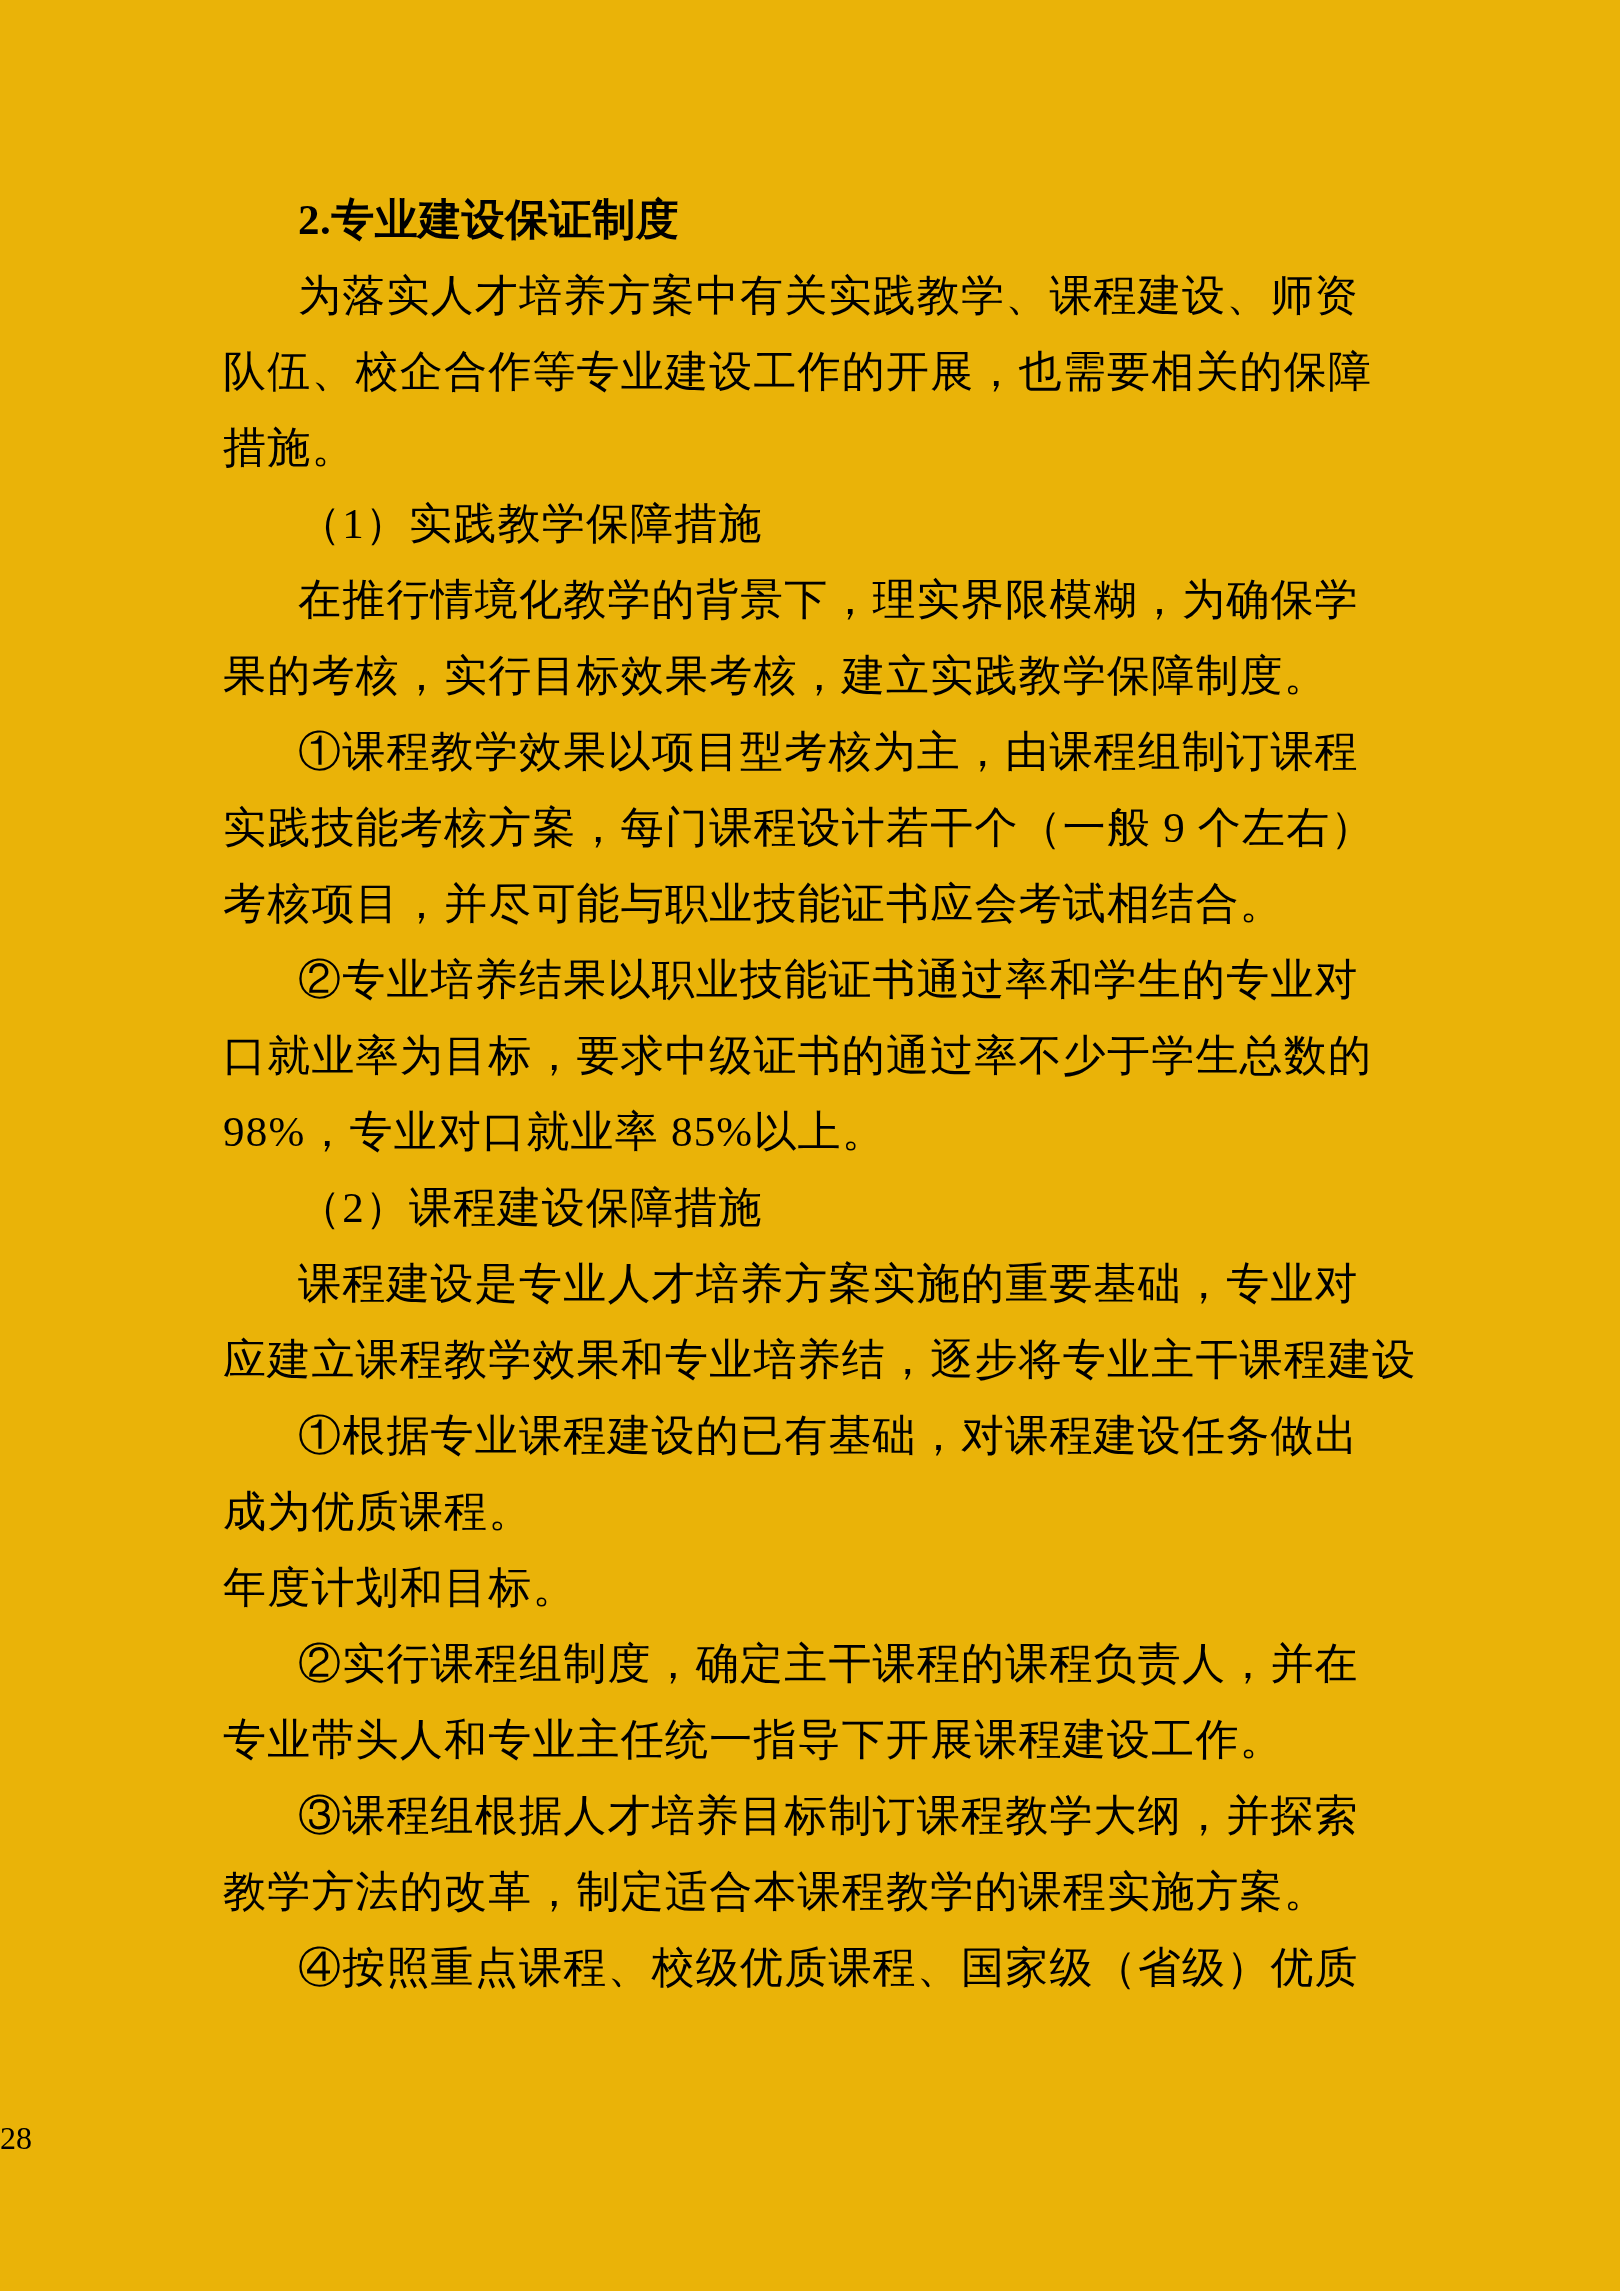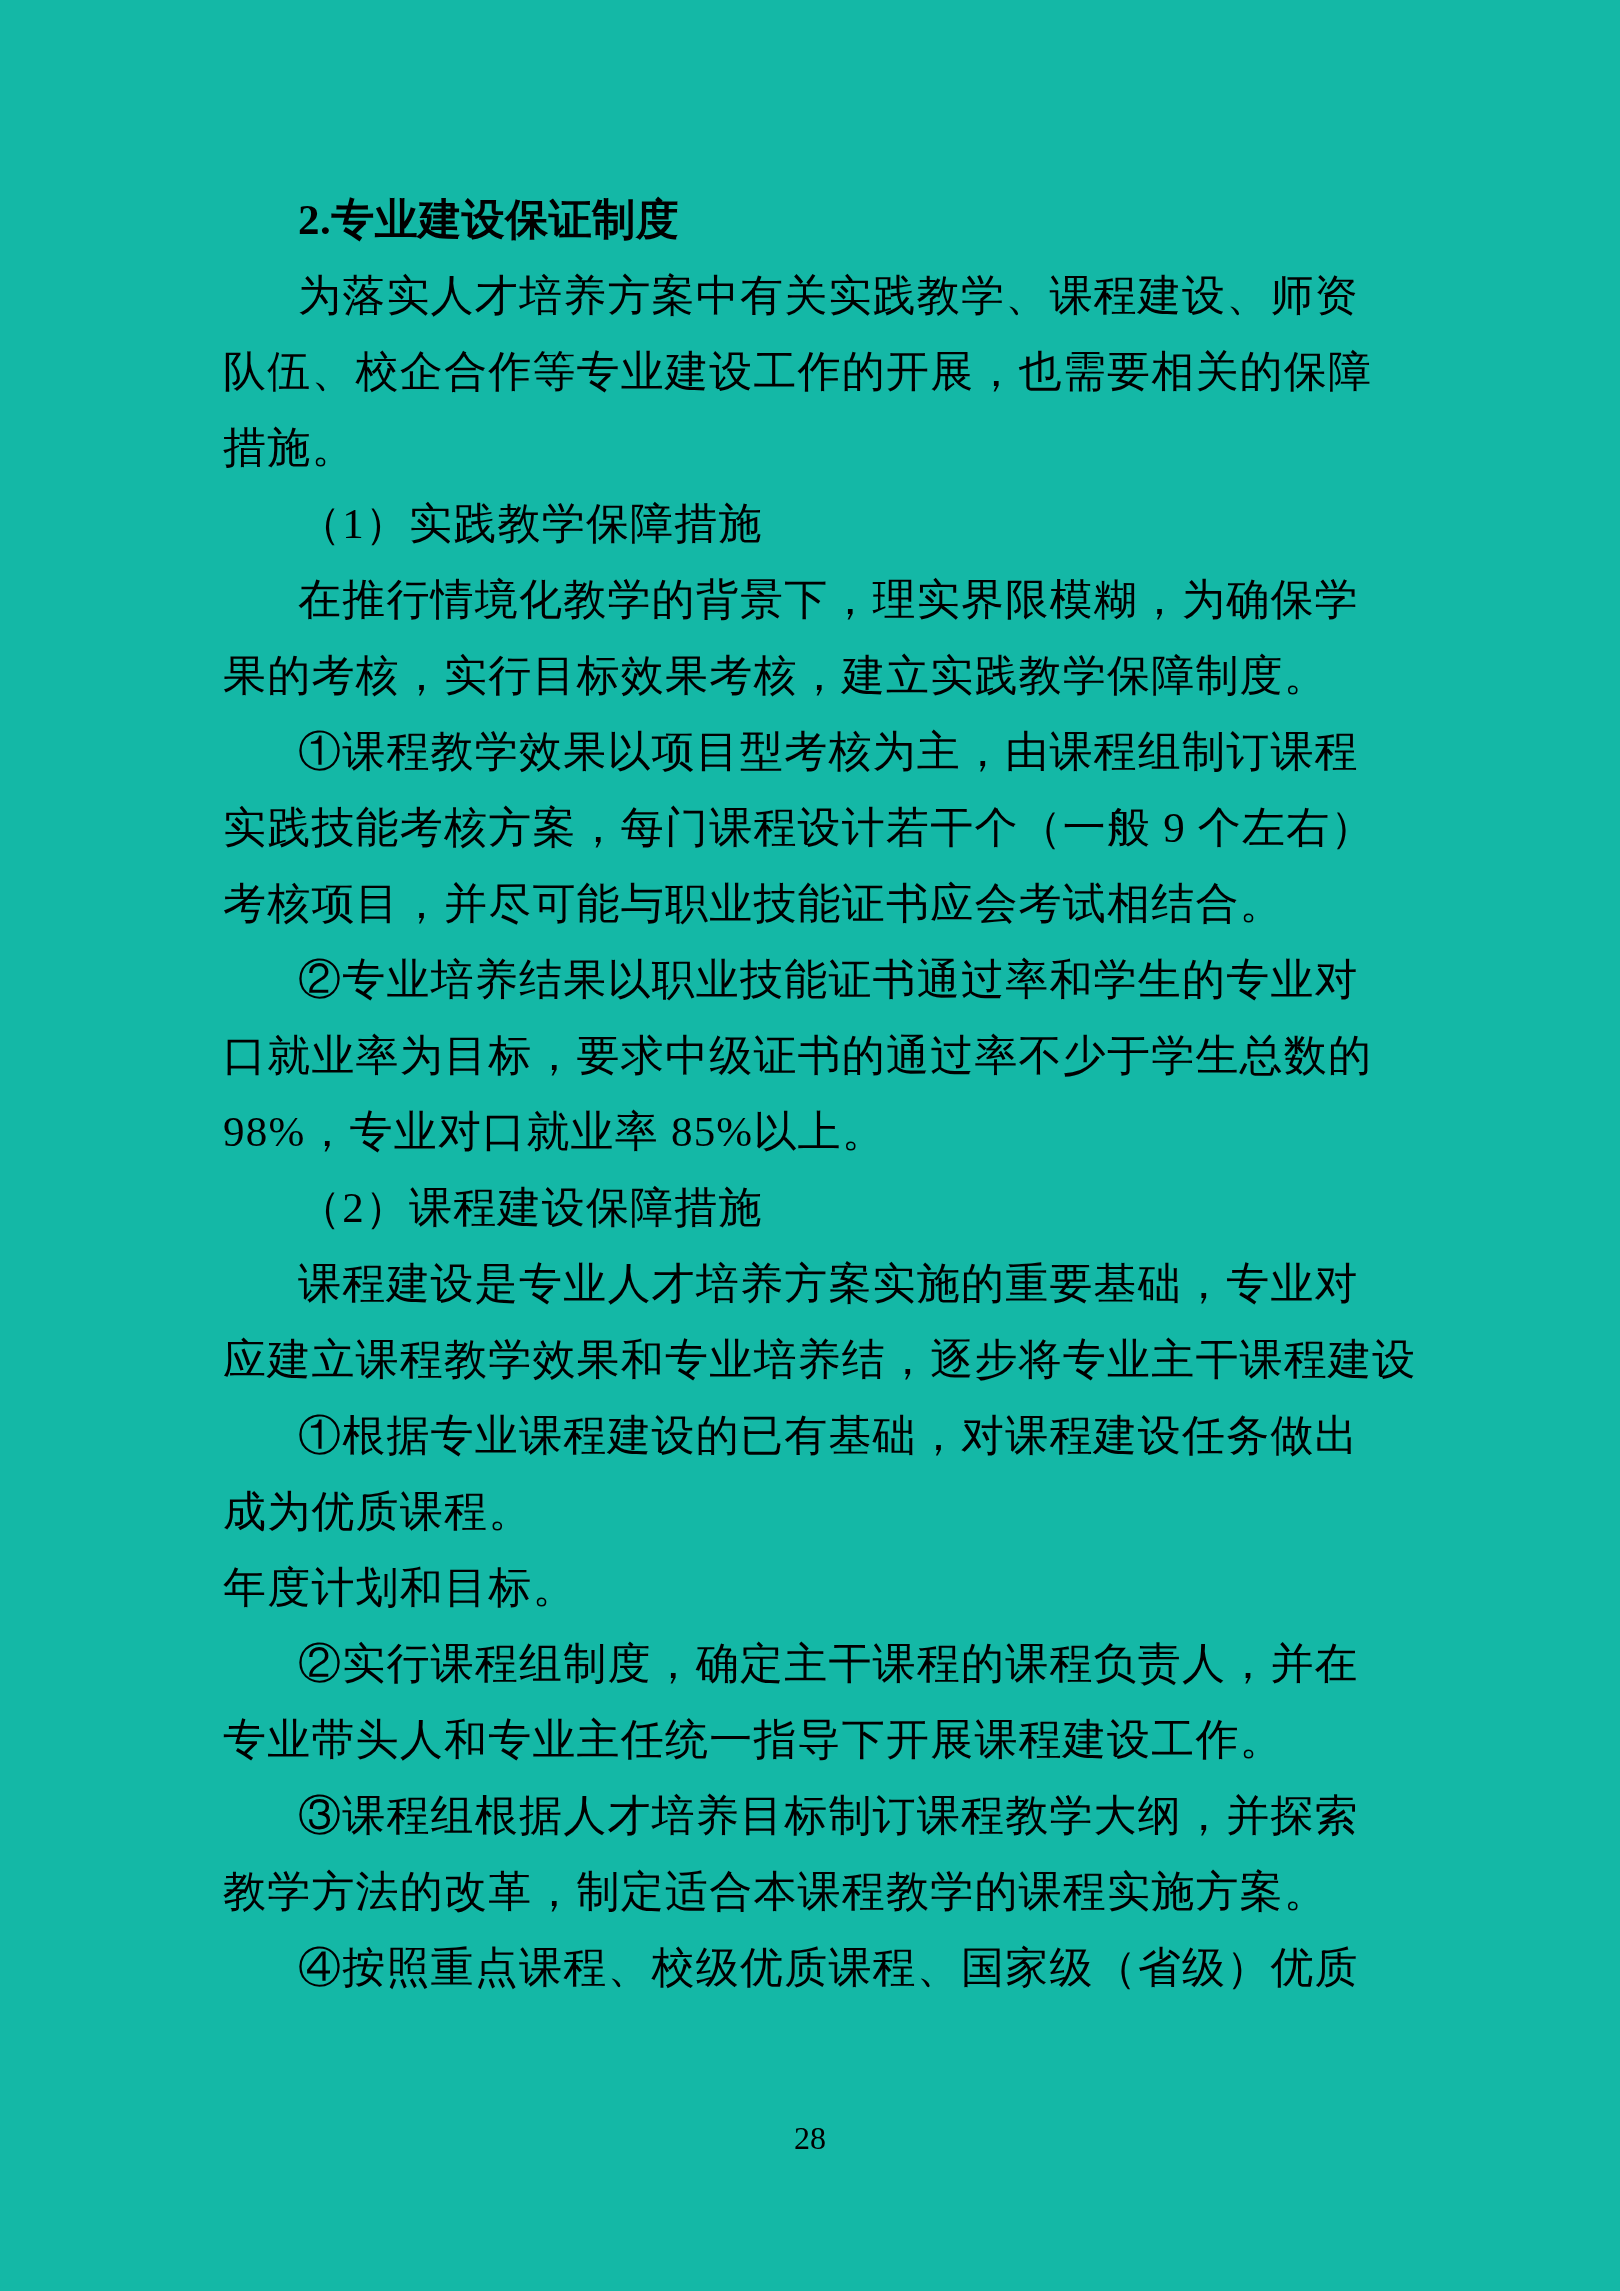--- a/index.html
+++ b/index.html
@@ -4,21 +4,21 @@
 <style>
   html, body {
     margin: 0;
     padding: 0;
     background: #ffffff;
   }
   .doc-page {
     position: relative;
     width: 1620px;
     height: 2292px;
-    background: #14b8a6;
+    background: #eab308;
     color: #000000;
     font-family: "Liberation Serif", "DejaVu Serif", serif;
     overflow: hidden;
   }
   .text-block {
     position: absolute;
     left: 223px;
     top: 182px;
     width: 1176px;
   }
@@ -35,21 +35,20 @@
   }
   .line.heading {
     font-weight: 700;
     letter-spacing: 0.5px;
   }
   .page-number {
     position: absolute;
     top: 2117px;
     left: 0;
     width: 100%;
-    text-align: center;
     font-size: 32px;
     line-height: 43px;
     color: #000000;
   }
 </style>
 </head>
 <body>
 
 <div class="doc-page">
   <div class="text-block">

